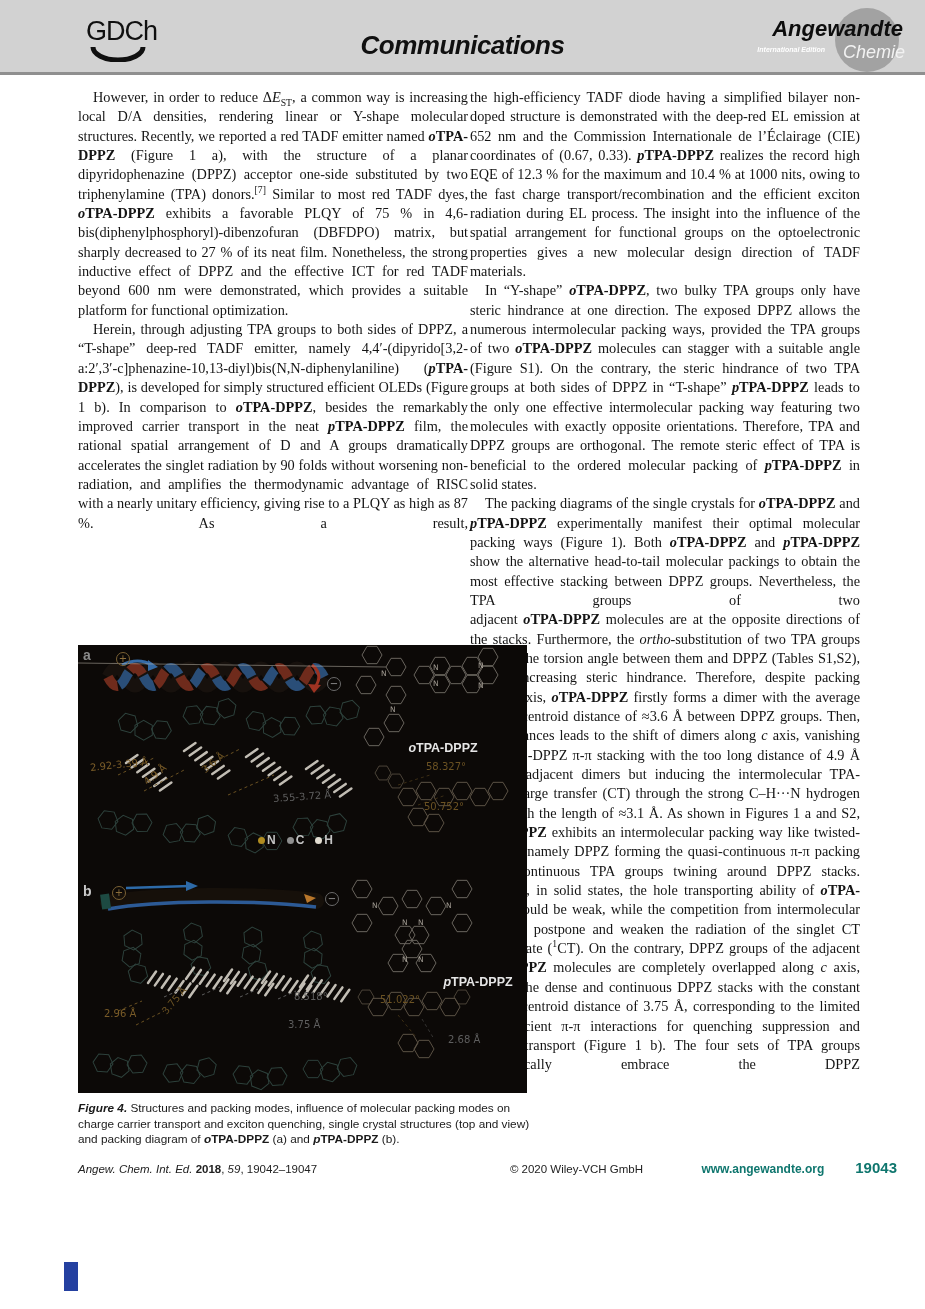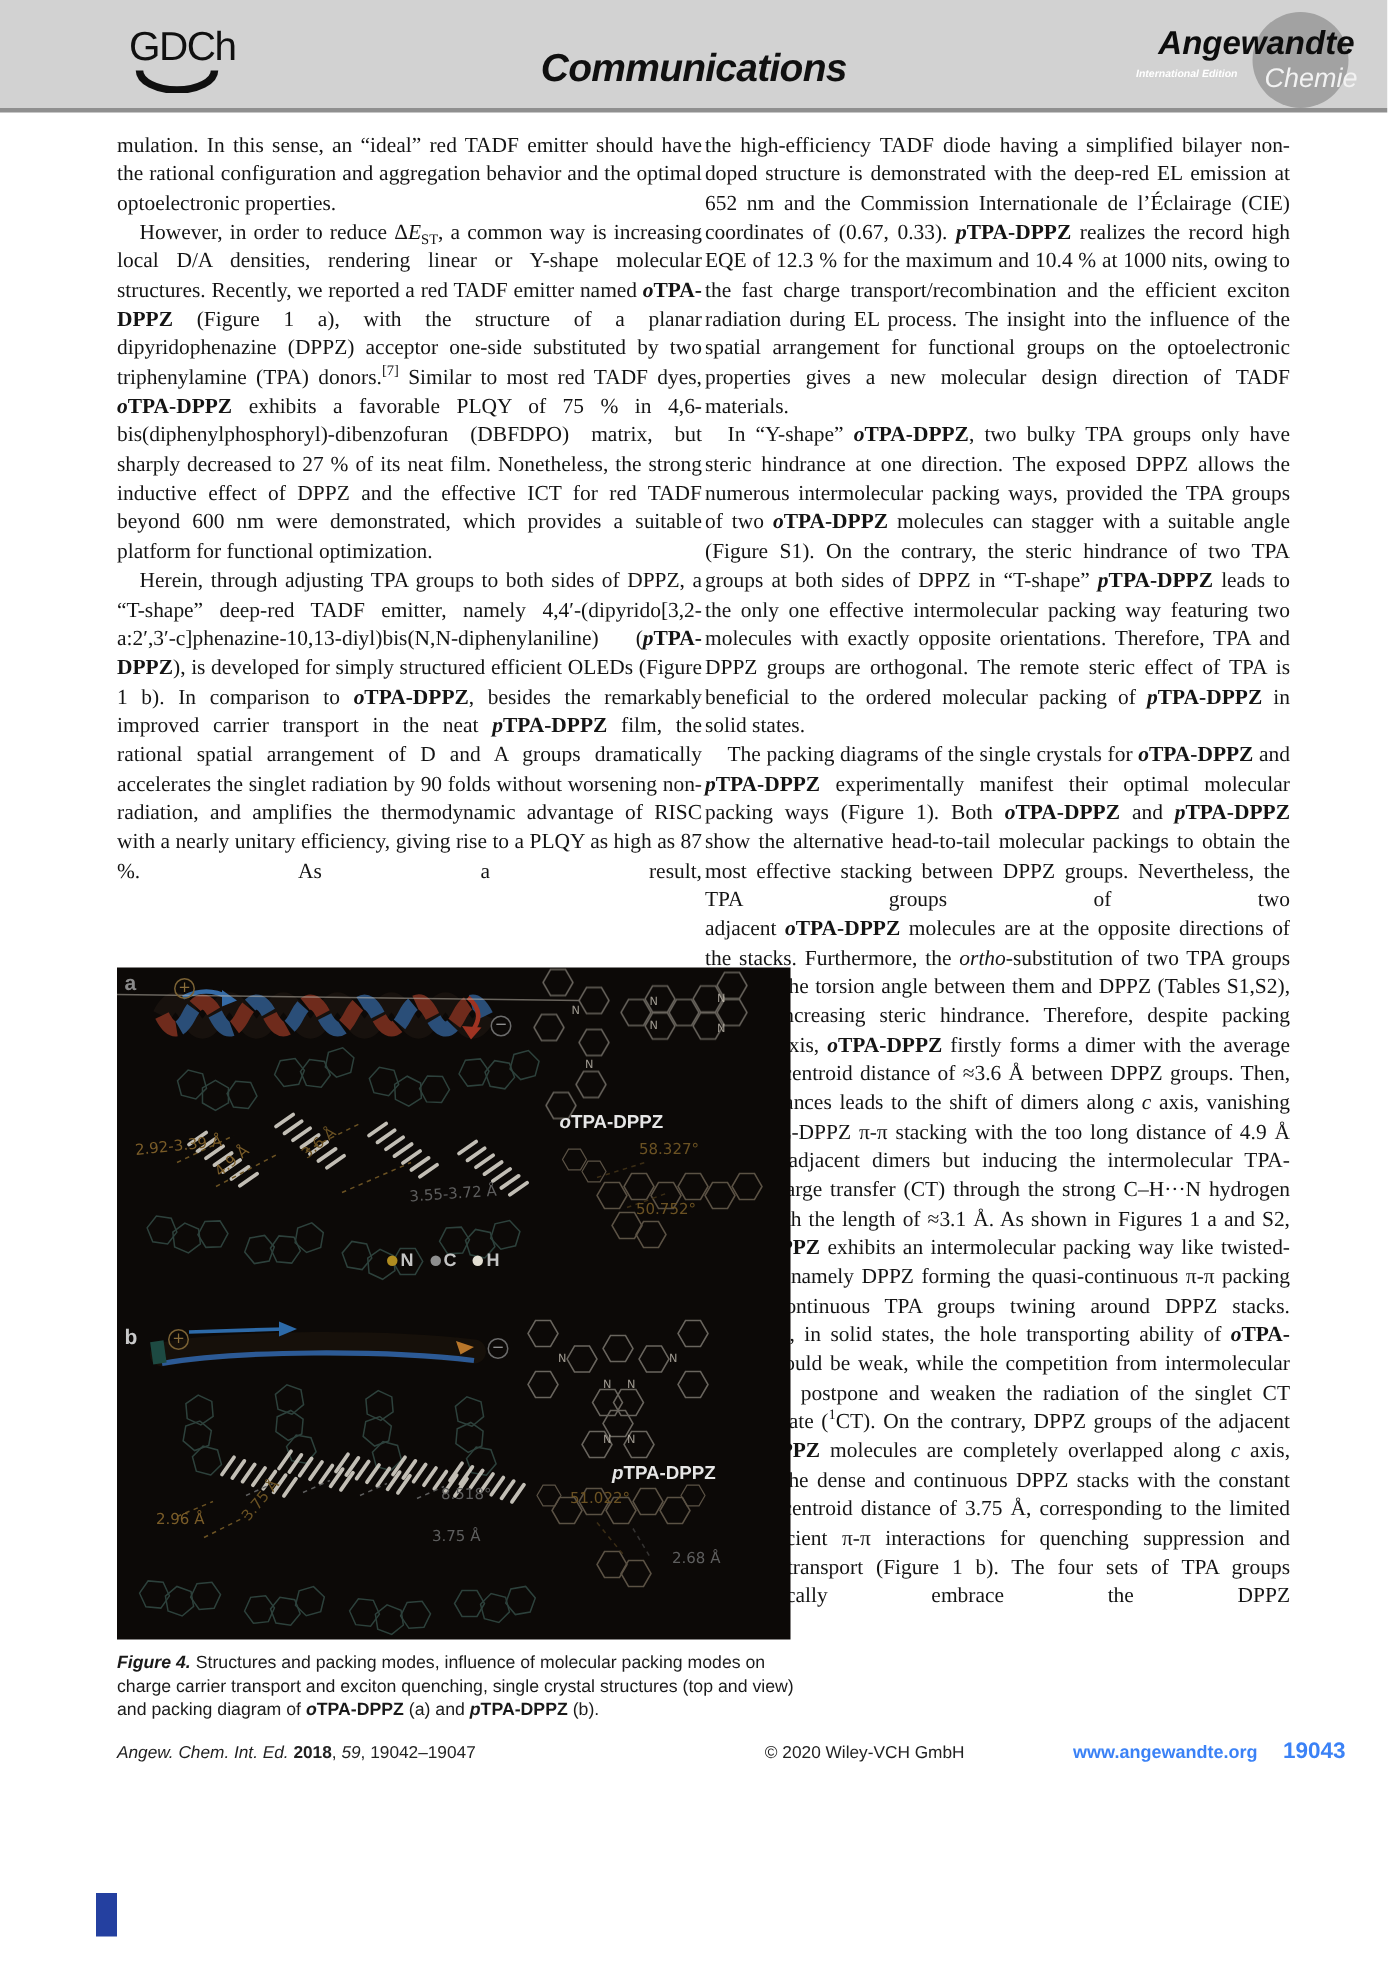--- a/index.html
+++ b/index.html
@@ -36,35 +36,35 @@
   .fig-label{position:absolute;font-family:"Liberation Sans",sans-serif;font-weight:700;font-size:14px;color:#c9c9c9}
   .fig-label.dim{color:#8a8a8a}
   .sign{position:absolute;width:14px;height:14px;border-radius:50%;font-family:"DejaVu Sans",sans-serif;
         font-size:10px;line-height:11px;text-align:center}
   .sign.plus{border:1.5px solid #7a6134;color:#8a6d3a}
   .sign.minus{border:1.5px solid #6b6b6b;color:#9a9a9a}
   .ann{position:absolute;font-family:"DejaVu Sans",sans-serif;font-size:10px;white-space:nowrap}
   .ann.gold{color:#6b5223}
   .ann.gold2{color:#7a5c28}
   .ann.gray{color:#5e5e5e}
-  .mol-label{position:absolute;width:140px;text-align:left;font-family:"Liberation Sans",sans-serif;
+  .mol-label{position:absolute;width:140px;text-align:center;font-family:"Liberation Sans",sans-serif;
         font-weight:700;font-size:12.5px;color:#e6e6e6}
   .legend{position:absolute;left:180px;top:188px;display:flex;gap:11px;align-items:center;
         font-family:"Liberation Sans",sans-serif;font-weight:700;font-size:12px;color:#c4c4c4}
   .legend-item{display:flex;align-items:center;gap:2px}
   .dot{width:7px;height:7px;border-radius:50%;display:inline-block}
   .atom-n{position:absolute;font-family:"DejaVu Sans",sans-serif;font-size:7.5px;color:#cfc9bd;opacity:.75}
   
   .caption{position:absolute;left:78px;top:1101px;width:452px;font-family:"Liberation Sans",sans-serif;
         font-size:11.8px;line-height:15.6px;color:#1a1a1a}
   .footer-left{position:absolute;left:78px;top:1163px;font-family:"Liberation Sans",sans-serif;font-size:11.5px;color:#222}
   .footer-center{position:absolute;left:383px;top:1163px;width:260px;text-align:right;
         font-family:"Liberation Sans",sans-serif;font-size:11.5px;color:#222}
-  .footer-right{position:absolute;right:28px;top:1159px;display:flex;align-items:baseline;gap:17px;
-        font-family:"Liberation Sans",sans-serif;color:#3b82f6}
+  .footer-right{position:absolute;right:28px;top:1159px;display:flex;align-items:baseline;gap:31px;
+        font-family:"Liberation Sans",sans-serif;color:#0f766e}
   .site{font-weight:700;font-size:12px}
   .pageno{font-weight:700;font-size:15px}
   .corner-mark{position:absolute;left:64px;top:1262px;width:14px;height:29px;background:#2440a0}
 </style>
 </head>
 <body>
 
 <div class="header-band"></div>
 <div class="header-rule"></div>
 
@@ -78,21 +78,20 @@
 <div class="comm-title">Communications</div>
 
 <div class="angw">
   <div class="angw-circle"></div>
   <div class="angw-name">Angewandte</div>
   <div class="angw-edition">International Edition</div>
   <div class="angw-chemie">Chemie</div>
 </div>
 
 <section class="col col-left">
-  <p class="para">mulation. In this sense, an “ideal” red TADF emitter should have the rational configuration and aggregation behavior and the optimal optoelectronic properties.</p>
   <p class="para indent">However, in order to reduce Δ<i>E</i><sub>ST</sub>, a common way is increasing local D/A densities, rendering linear or Y-shape molecular structures. Recently, we reported a red TADF emitter named <b><i>o</i>TPA-DPPZ</b> (Figure 1 a), with the structure of a planar dipyridophenazine (DPPZ) acceptor one-side substituted by two triphenylamine (TPA) donors.<sup>[7]</sup> Similar to most red TADF dyes, <b><i>o</i>TPA-DPPZ</b> exhibits a favorable PLQY of 75 % in 4,6-bis(diphenylphosphoryl)-dibenzofuran (DBFDPO) matrix, but sharply decreased to 27 % of its neat film. Nonetheless, the strong inductive effect of DPPZ and the effective ICT for red TADF beyond 600 nm were demonstrated, which provides a suitable platform for functional optimization.</p>
   <p class="para indent runon">Herein, through adjusting TPA groups to both sides of DPPZ, a “T-shape” deep-red TADF emitter, namely 4,4′-(dipyrido[3,2-a:2′,3′-c]phenazine-10,13-diyl)bis(N,N-diphenylaniline) (<b><i>p</i>TPA-DPPZ</b>), is developed for simply structured efficient OLEDs (Figure 1 b). In comparison to <b><i>o</i>TPA-DPPZ</b>, besides the remarkably improved carrier transport in the neat <b><i>p</i>TPA-DPPZ</b> film, the rational spatial arrangement of D and A groups dramatically accelerates the singlet radiation by 90 folds without worsening non-radiation, and amplifies the thermodynamic advantage of RISC with a nearly unitary efficiency, giving rise to a PLQY as high as 87 %. As a result,</p>
 </section>
 
 <section class="col col-right">
   <p class="para">the high-efficiency TADF diode having a simplified bilayer non-doped structure is demonstrated with the deep-red EL emission at 652 nm and the Commission Internationale de l’Éclairage (CIE) coordinates of (0.67, 0.33). <b><i>p</i>TPA-DPPZ</b> realizes the record high EQE of 12.3 % for the maximum and 10.4 % at 1000 nits, owing to the fast charge transport/recombination and the efficient exciton radiation during EL process. The insight into the influence of the spatial arrangement for functional groups on the optoelectronic properties gives a new molecular design direction of TADF materials.</p>
   <p class="para indent">In “Y-shape” <b><i>o</i>TPA-DPPZ</b>, two bulky TPA groups only have steric hindrance at one direction. The exposed DPPZ allows the numerous intermolecular packing ways, provided the TPA groups of two <b><i>o</i>TPA-DPPZ</b> molecules can stagger with a suitable angle (Figure S1). On the contrary, the steric hindrance of two TPA groups at both sides of DPPZ in “T-shape” <b><i>p</i>TPA-DPPZ</b> leads to the only one effective intermolecular packing way featuring two molecules with exactly opposite orientations. Therefore, TPA and DPPZ groups are orthogonal. The remote steric effect of TPA is beneficial to the ordered molecular packing of <b><i>p</i>TPA-DPPZ</b> in solid states.</p>
   <p class="para indent runon">The packing diagrams of the single crystals for <b><i>o</i>TPA-DPPZ</b> and <b><i>p</i>TPA-DPPZ</b> experimentally manifest their optimal molecular packing ways (Figure 1). Both <b><i>o</i>TPA-DPPZ</b> and <b><i>p</i>TPA-DPPZ</b> show the alternative head-to-tail molecular packings to obtain the most effective stacking between DPPZ groups. Nevertheless, the TPA groups of two</p>
   <div class="right-narrow">
     <p class="para runon">adjacent <b><i>o</i>TPA-DPPZ</b> molecules are at the opposite directions of the stacks. Furthermore, the <i>ortho</i>-substitution of two TPA groups enlarges the torsion angle between them and DPPZ (Tables S1,S2), further increasing steric hindrance. Therefore, despite packing along <i>a</i> axis, <b><i>o</i>TPA-DPPZ</b> firstly forms a dimer with the average centroid-centroid distance of ≈3.6 Å between DPPZ groups. Then, the hindrances leads to the shift of dimers along <i>c</i> axis, vanishing the DPPZ-DPPZ π-π stacking with the too long distance of 4.9 Å between adjacent dimers but inducing the intermolecular TPA-DPPZ charge transfer (CT) through the strong C–H···N hydrogen bonds with the length of ≈3.1 Å. As shown in Figures 1 a and S2, <b><i>o</i>TPA-DPPZ</b> exhibits an intermolecular packing way like twisted-pair line, namely DPPZ forming the quasi-continuous π-π packing and discontinuous TPA groups twining around DPPZ stacks. Therefore, in solid states, the hole transporting ability of <b><i>o</i>TPA-DPPZ</b> would be weak, while the competition from intermolecular CT could postpone and weaken the radiation of the singlet CT excited state (<sup>1</sup>CT). On the contrary, DPPZ groups of the adjacent <b><i>p</i>TPA-DPPZ</b> molecules are completely overlapped along <i>c</i> axis, forming the dense and continuous DPPZ stacks with the constant centroid-centroid distance of 3.75 Å, corresponding to the limited but sufficient π-π interactions for quenching suppression and electron transport (Figure 1 b). The four sets of TPA groups symmetrically embrace the DPPZ</p>

